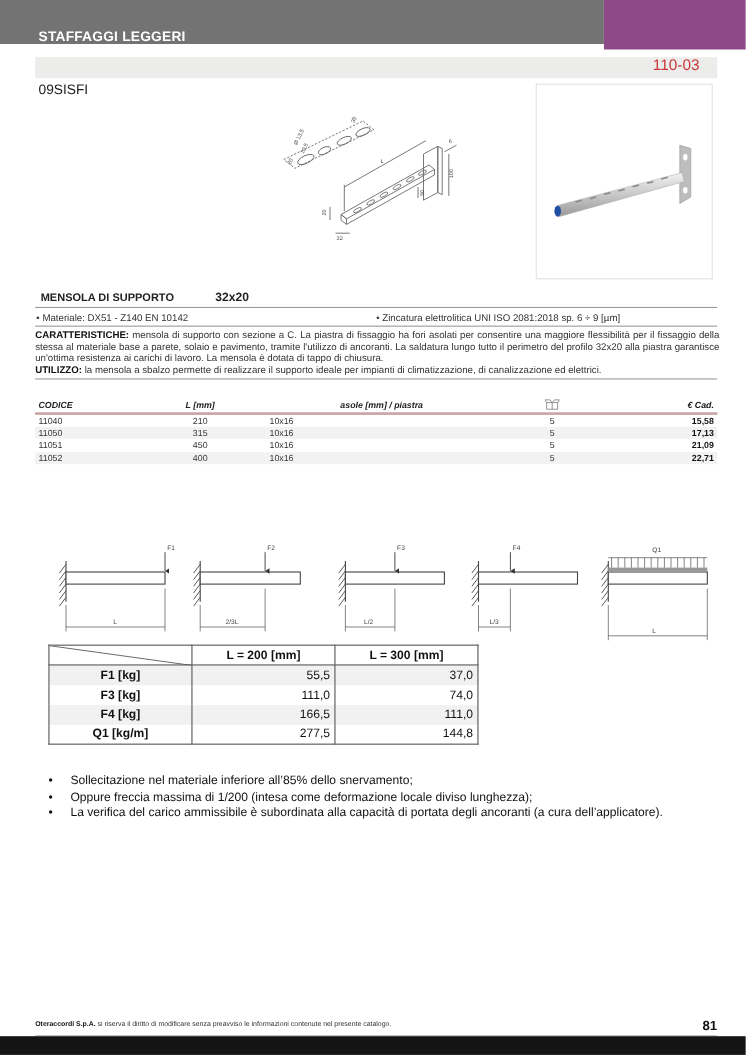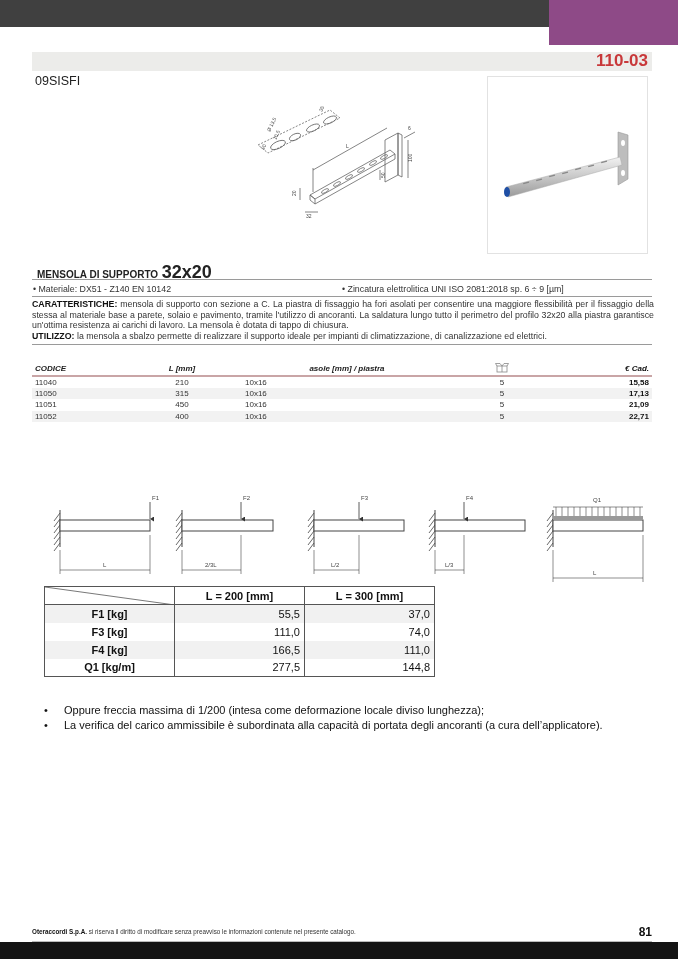--- a/index.html
+++ b/index.html
@@ -1,32 +1,32 @@
 <!DOCTYPE html>
 <html><head>
 <meta charset="utf-8">
 <style>
   * { box-sizing: border-box; margin: 0; padding: 0; }
   html, body { width: 678px; height: 959px; background: #ffffff; overflow: hidden; }
   body { font-family: "Liberation Sans", "DejaVu Sans", sans-serif; color: #222; position: relative; }
 
   .top-band { position: absolute; left: 0; top: 0; width: 678px; height: 45px; display: flex; }
-  .top-band .red { width: 549px; height: 27px; background: #404040; position: relative; }
+  .top-band .red { width: 549px; height: 40px; background: #737373; position: relative; }
   .top-band .purple { flex: 1; background: #8e4a87; }
   .section-title { position: absolute; left: 35px; top: 26px; color: #fff; font-size: 12.5px; font-weight: bold; letter-spacing: 0.2px; }
 
   .code-bar { position: absolute; left: 32px; top: 52px; width: 620px; height: 19px; background: #ececea; }
-  .code-num { position: absolute; right: 4px; top: -1px; color: #c8383a; font-size: 17px; font-weight: bold; }
+  .code-num { position: absolute; right: 16px; top: -1px; color: #c8383a; font-size: 14px; font-weight: normal; }
   .subcode { position: absolute; left: 35px; top: 74px; font-size: 12.5px; color: #222; }
 
   .drawing { position: absolute; left: 240px; top: 100px; width: 180px; height: 120px; }
   .photo-box { position: absolute; left: 487px; top: 76px; width: 161px; height: 178px; border: 1px solid #e2e2e2; background: #fff; }
 
   .prod-title { position: absolute; left: 37px; top: 262px; font-size: 13px; font-weight: bold; color: #222; }
-  .prod-title .big { font-size: 18px; }
+  .prod-title .big { font-size: 11px; margin-left: 34px; }
   .prod-title .small { font-size: 10px; text-transform: uppercase; margin-top: 48px; }
   .rule { position: absolute; left: 32px; width: 620px; height: 1px; background: #9a9a9a; }
   .spec-line { position: absolute; top: 284px; font-size: 8.8px; color: #333; }
 
   .desc { position: absolute; left: 32px; top: 299px; width: 622px; font-size: 8.8px; line-height: 10.7px; color: #333; text-align: justify; }
   .desc b { color: #111; }
 
   .ptable { position: absolute; left: 32px; top: 362px; width: 620px; border-collapse: collapse; font-size: 8px; color: #333; }
   .ptable th { font-weight: bold; height: 13px; padding: 0 3px; color: #222; font-style: italic; }
   .ptable thead tr { border-bottom: 2px solid #c9a5a6; }
@@ -339,20 +339,21 @@
     <tr>
       <td class="lbl">Q1  [kg/m]</td>
       <td class="val">277,5</td>
       <td class="val">144,8</td>
     </tr>
   </tbody>
 </table>
 
 <div class="conds">
   <ul>
+    <li>Sollecitazione nel materiale inferiore all’85% dello snervamento;</li>
     <li>Oppure freccia massima di 1/200 (intesa come deformazione locale diviso lunghezza);</li>
     <li>La verifica del carico ammissibile è subordinata alla capacità di portata degli ancoranti (a cura dell’applicatore).</li>
   </ul>
 </div>
 
 <div class="footer-text">
   <b>Oteraccordi S.p.A.</b><span> si riserva il diritto di modificare senza preavviso le informazioni contenute nel presente catalogo.</span>
 </div>
 <div class="page-num">81</div>
 <div class="footer-rule"></div>

